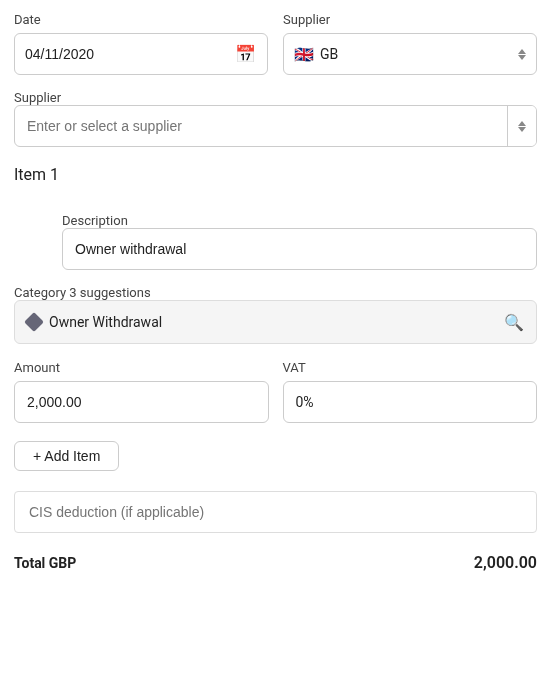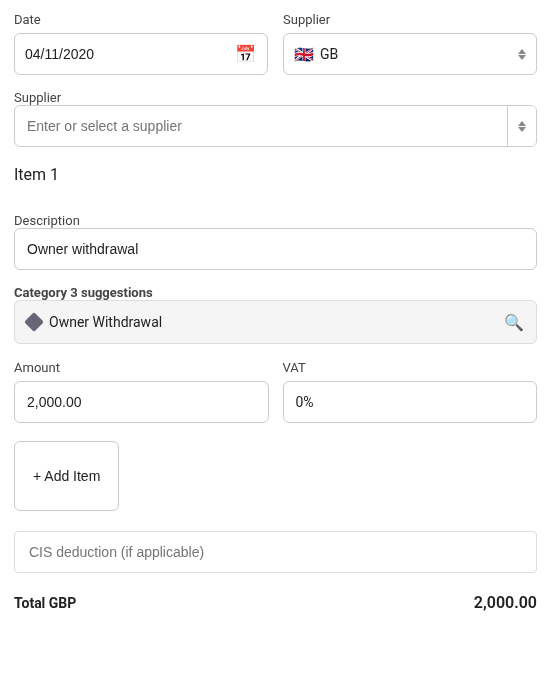--- a/index.html
+++ b/index.html
@@ -134,21 +134,20 @@
       font-size: 14px;
       color: #222;
       outline: none;
       height: 42px;
       margin-bottom: 14px;
     }
     .category-label {
       font-size: 13px;
       color: #444;
       margin-bottom: 8px;
-      font-weight: bold;
     }
     .category-suggestion {
       display: flex;
       align-items: center;
       justify-content: space-between;
       border: 1px solid #ddd;
       border-radius: 6px;
       background: #f5f5f5;
       padding: 0 12px;
       height: 44px;
@@ -205,21 +204,21 @@
       font-size: 14px;
       color: #222;
       background: #fff;
       display: flex;
       align-items: center;
     }
     .add-item-btn {
       border: 1px solid #ccc;
       border-radius: 6px;
       background: #fff;
-      padding: 26px 18px;
+      padding: 6px 18px;
       font-size: 14px;
       cursor: pointer;
       color: #222;
       margin-bottom: 20px;
     }
     .cis-input {
       width: 100%;
       border: 1px solid #ddd;
       border-radius: 4px;
       padding: 0 14px;
@@ -294,21 +293,21 @@
         <span class="chevron-down"></span>
       </div>
     </div>
   </div>
 </div>
 
 
 <div class="item-heading">Item 1</div>
 
 
-<div style="margin-bottom: 0;">
+<div style="margin-bottom: 0; margin-left: 48px;">
   <label class="field-label">Description</label>
   <input class="description-input" type="text" value="Owner withdrawal" style="">
 </div>
 
 
 <div>
   <label class="category-label">Category 3 suggestions</label>
   <div class="category-suggestion">
     <div class="category-left">
       <div class="diamond-icon"></div>

